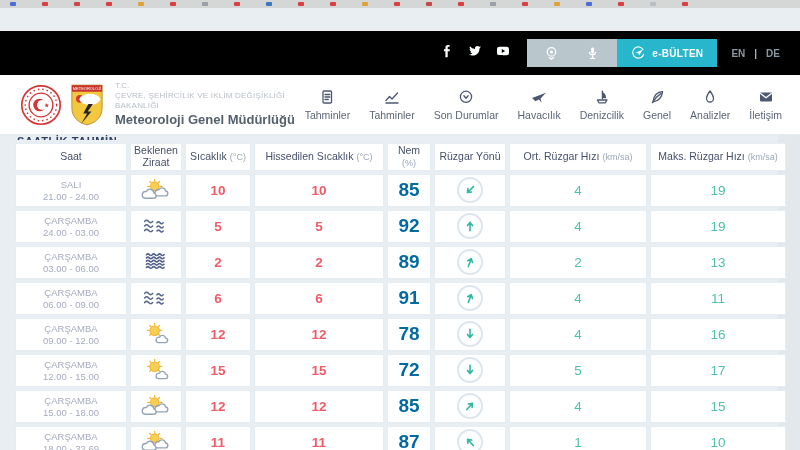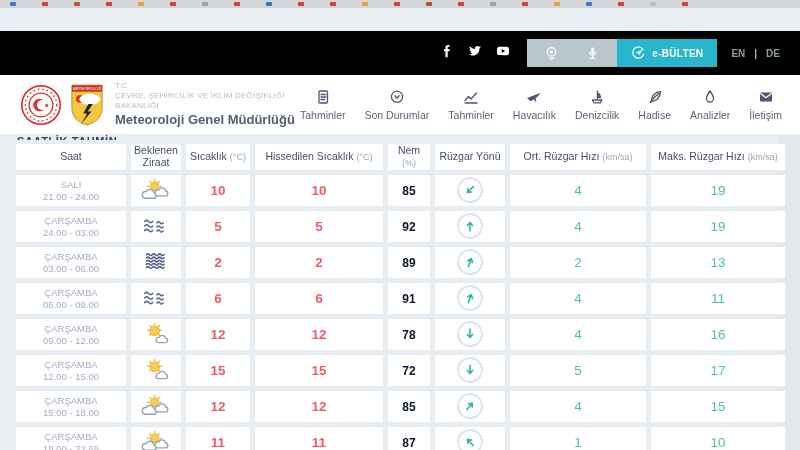--- a/index.html
+++ b/index.html
@@ -54,21 +54,21 @@
   .heading-clip { height:5px; overflow:hidden; margin-left:5px; }
   .heading-clip span { display:block; font-size:11px; font-weight:bold; color:#2e3f63; letter-spacing:.6px; }
   table { position:relative; border-collapse:separate; border-spacing:3px; table-layout:fixed; }
   th, td { background:#fff; border:1px solid #e4edf3; text-align:center; }
   th { height:22px; font-size:10.5px; font-weight:normal; color:#46506a; line-height:1.12; padding:1px 2px; }
   th .unit { color:#9aa6b6; font-size:9px; }
   td { height:33px; padding:0 2px; }
   .saat-day  { font-size:9.5px; color:#a6abc0; }
   .saat-time { font-size:9.5px; color:#a6abc0; margin-top:1px; }
   .temp { color:#f15a68; font-size:13.5px; font-weight:bold; }
-  .hum  { color:#0f172a; font-size:12px;  font-weight:bold; }
+  .hum  { color:#0369a1; font-size:19px;  font-weight:bold; }
   .wnum { color:#4fc0a9; font-size:13.5px; font-weight:500; }
   .wind-circle { width:26px; height:26px; border:2px solid #dde5ec; border-radius:50%;
     display:inline-flex; align-items:center; justify-content:center; }
   .wind-circle svg { width:16px; height:16px; display:block; }
   .wind-circle svg path { stroke:#2eb9a0; stroke-width:1.6; fill:none; stroke-linecap:round; stroke-linejoin:round; }
   .wicon svg { width:31px; height:24px; display:block; margin:0 auto; }
   .wicon .sun { fill:#f7cf53; stroke:#f0b73a; stroke-width:1.2; }
   .wicon .ray { stroke:#f0b73a; stroke-width:1.4; stroke-linecap:round; }
   .wicon .cl  { fill:#fff; stroke:#94a3b6; stroke-width:1.5; stroke-linejoin:round; }
   .wicon .fog { stroke:#59688f; stroke-width:1.7; fill:none; stroke-linecap:round; }
@@ -182,34 +182,34 @@
             <line x1="6" y1="5.5" x2="10.8" y2="5.5"></line>
             <line x1="6" y1="8" x2="10.8" y2="8"></line>
             <line x1="6" y1="10.5" x2="9.3" y2="10.5"></line>
           </svg>
         </span>
         <span>Tahminler</span>
       </div>
       <div class="nav-item">
         <span class="nav-ic">
           <svg viewBox="0 0 16 16">
+            <path d="M2 11.5 L5.5 7.5 L8 10 L13.5 4"></path>
+            <path d="M2 14 h12"></path>
+          </svg>
+        </span>
+        <span>Tahminler</span>
+      </div>
+      <div class="nav-item">
+        <span class="nav-ic">
+          <svg viewBox="0 0 16 16">
             <circle cx="8" cy="7.8" r="5.6"></circle>
             <path d="M5.9 6.8 L8 9.2 L10.1 6.8"></path>
           </svg>
         </span>
         <span>Son Durumlar</span>
-      </div>
-      <div class="nav-item">
-        <span class="nav-ic">
-          <svg viewBox="0 0 16 16">
-            <path d="M2 11.5 L5.5 7.5 L8 10 L13.5 4"></path>
-            <path d="M2 14 h12"></path>
-          </svg>
-        </span>
-        <span>Tahminler</span>
       </div>
       <div class="nav-item">
         <span class="nav-ic">
           <svg viewBox="0 0 16 16">
             <path class="fill" d="M1 9 L15 3.8 L9.6 9.4 L10.4 13.6 L7.9 10.6 L4.4 12.2 Z"></path>
           </svg>
         </span>
         <span>Havacılık</span>
       </div>
       <div class="nav-item">
@@ -222,21 +222,21 @@
         </span>
         <span>Denizcilik</span>
       </div>
       <div class="nav-item">
         <span class="nav-ic">
           <svg viewBox="0 0 16 16">
             <path d="M13.6 2.6 C8.4 2.9 4.8 5.8 4 12.8 C9.2 12.2 12.8 9 13.6 2.6 Z"></path>
             <path d="M3.4 13.6 C5.6 10 8.6 6.8 12 4.4"></path>
           </svg>
         </span>
-        <span>Hadise</span>
+        <span>Genel</span>
       </div>
       <div class="nav-item">
         <span class="nav-ic">
           <svg viewBox="0 0 16 16">
             <path d="M8 2 C5.7 5.2 4.5 7.4 4.5 9.5 a3.5 3.5 0 0 0 7 0 C11.5 7.4 10.3 5.2 8 2 Z"></path>
           </svg>
         </span>
         <span>Analizler</span>
       </div>
       <div class="nav-item">

